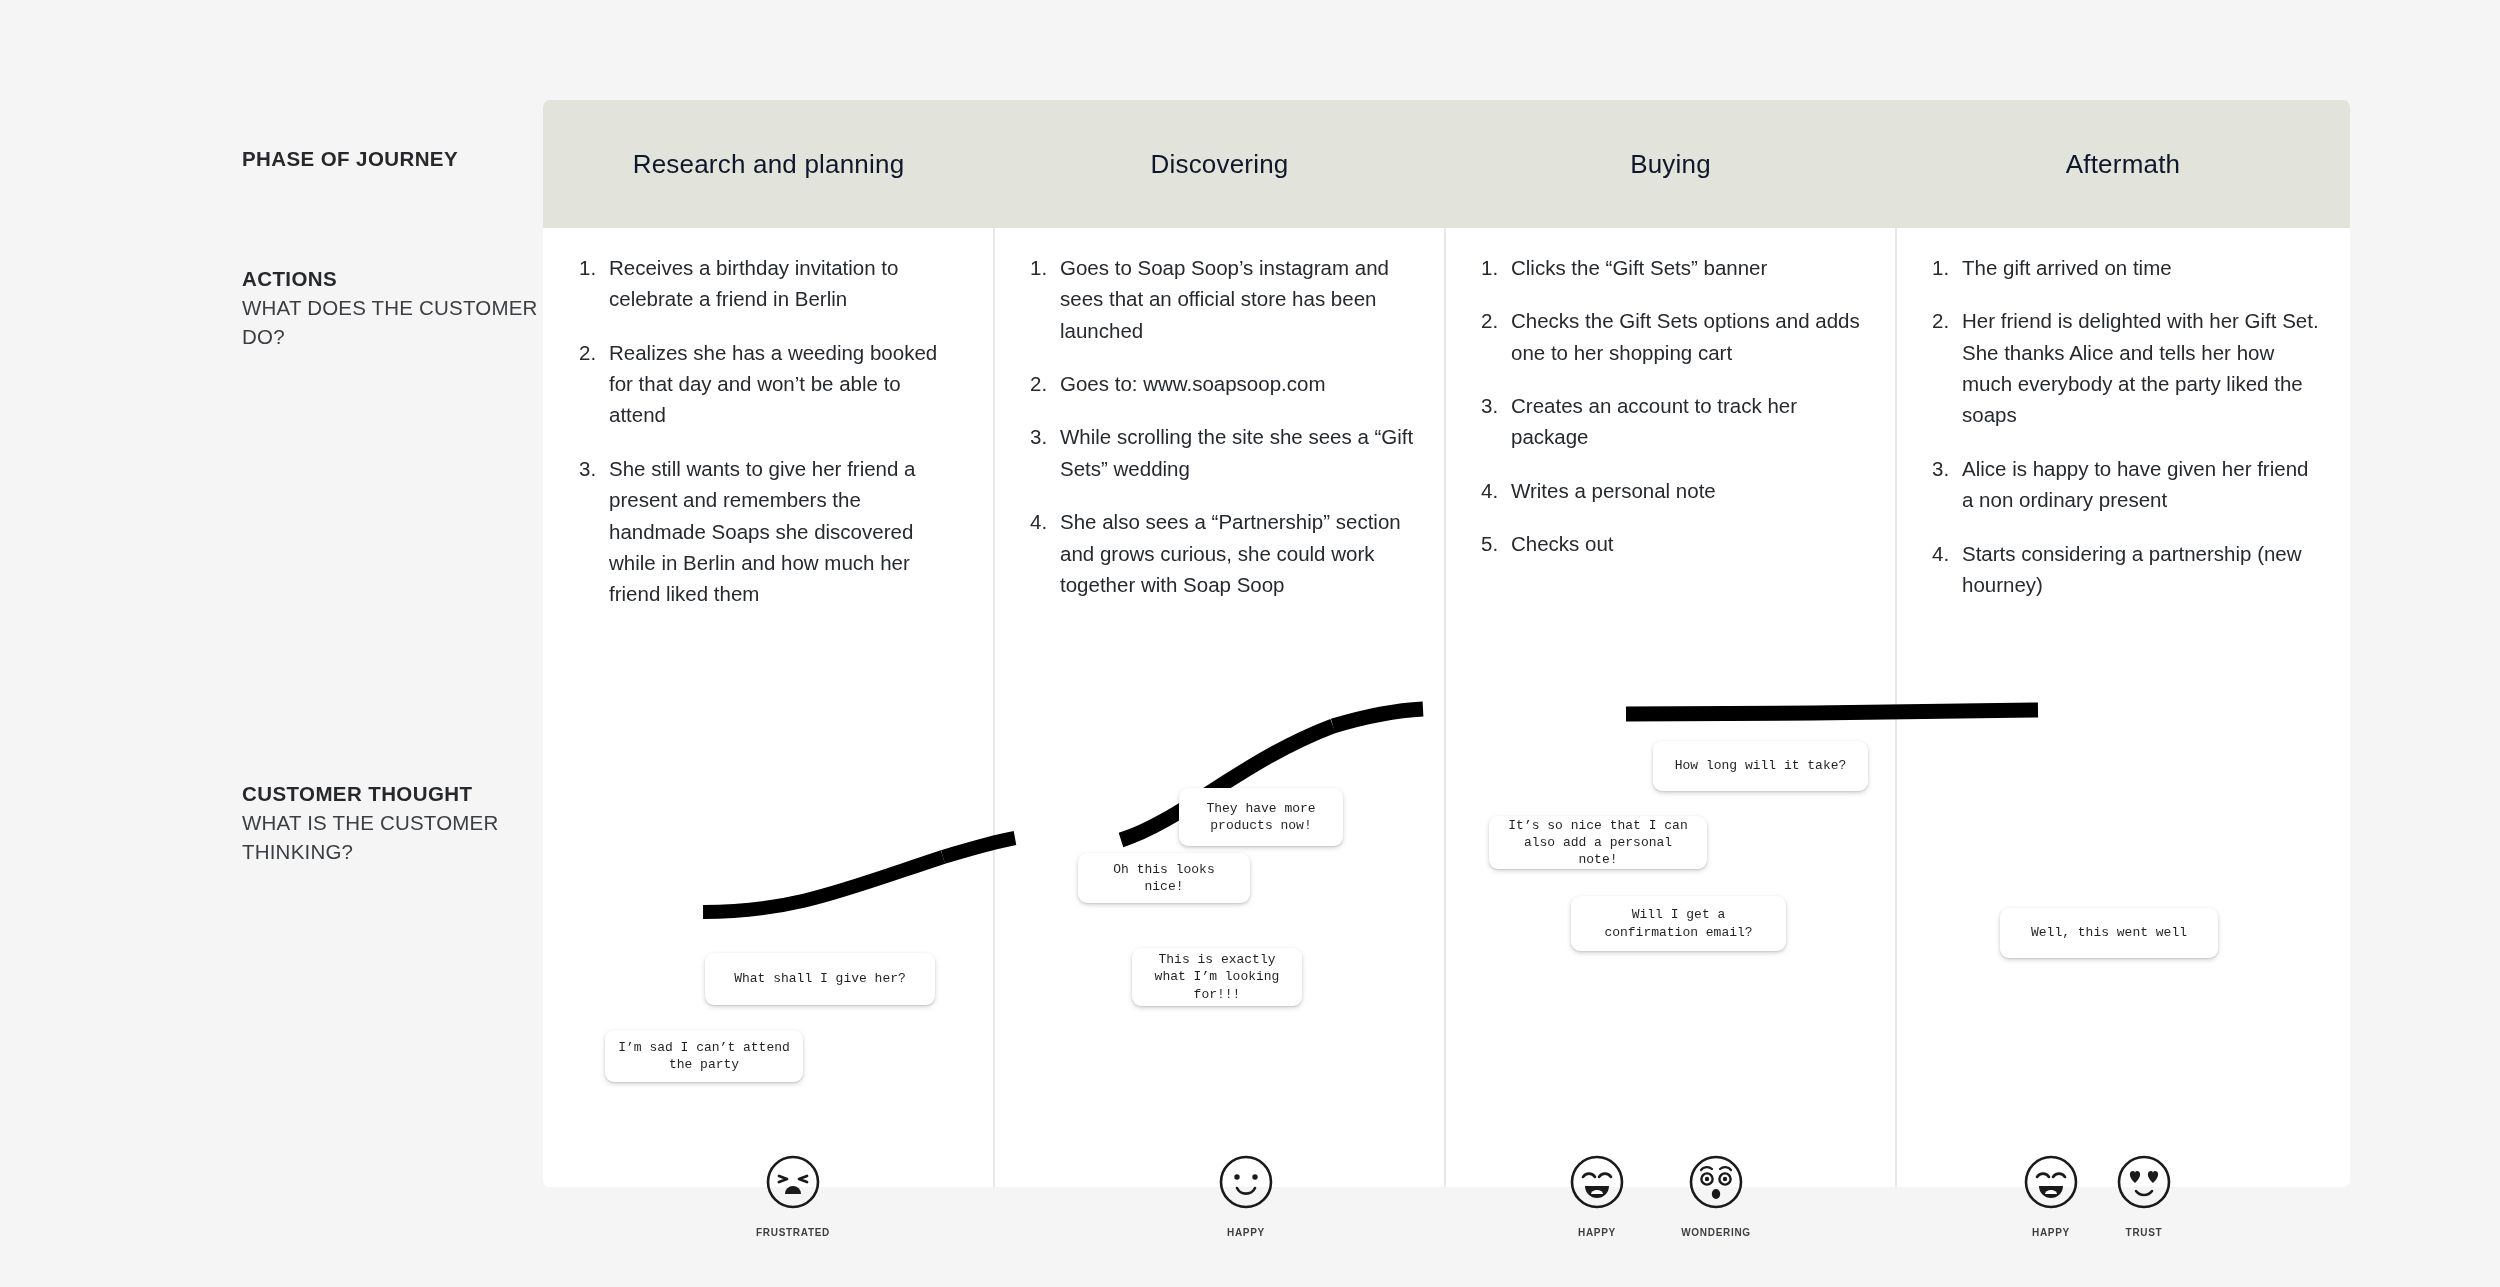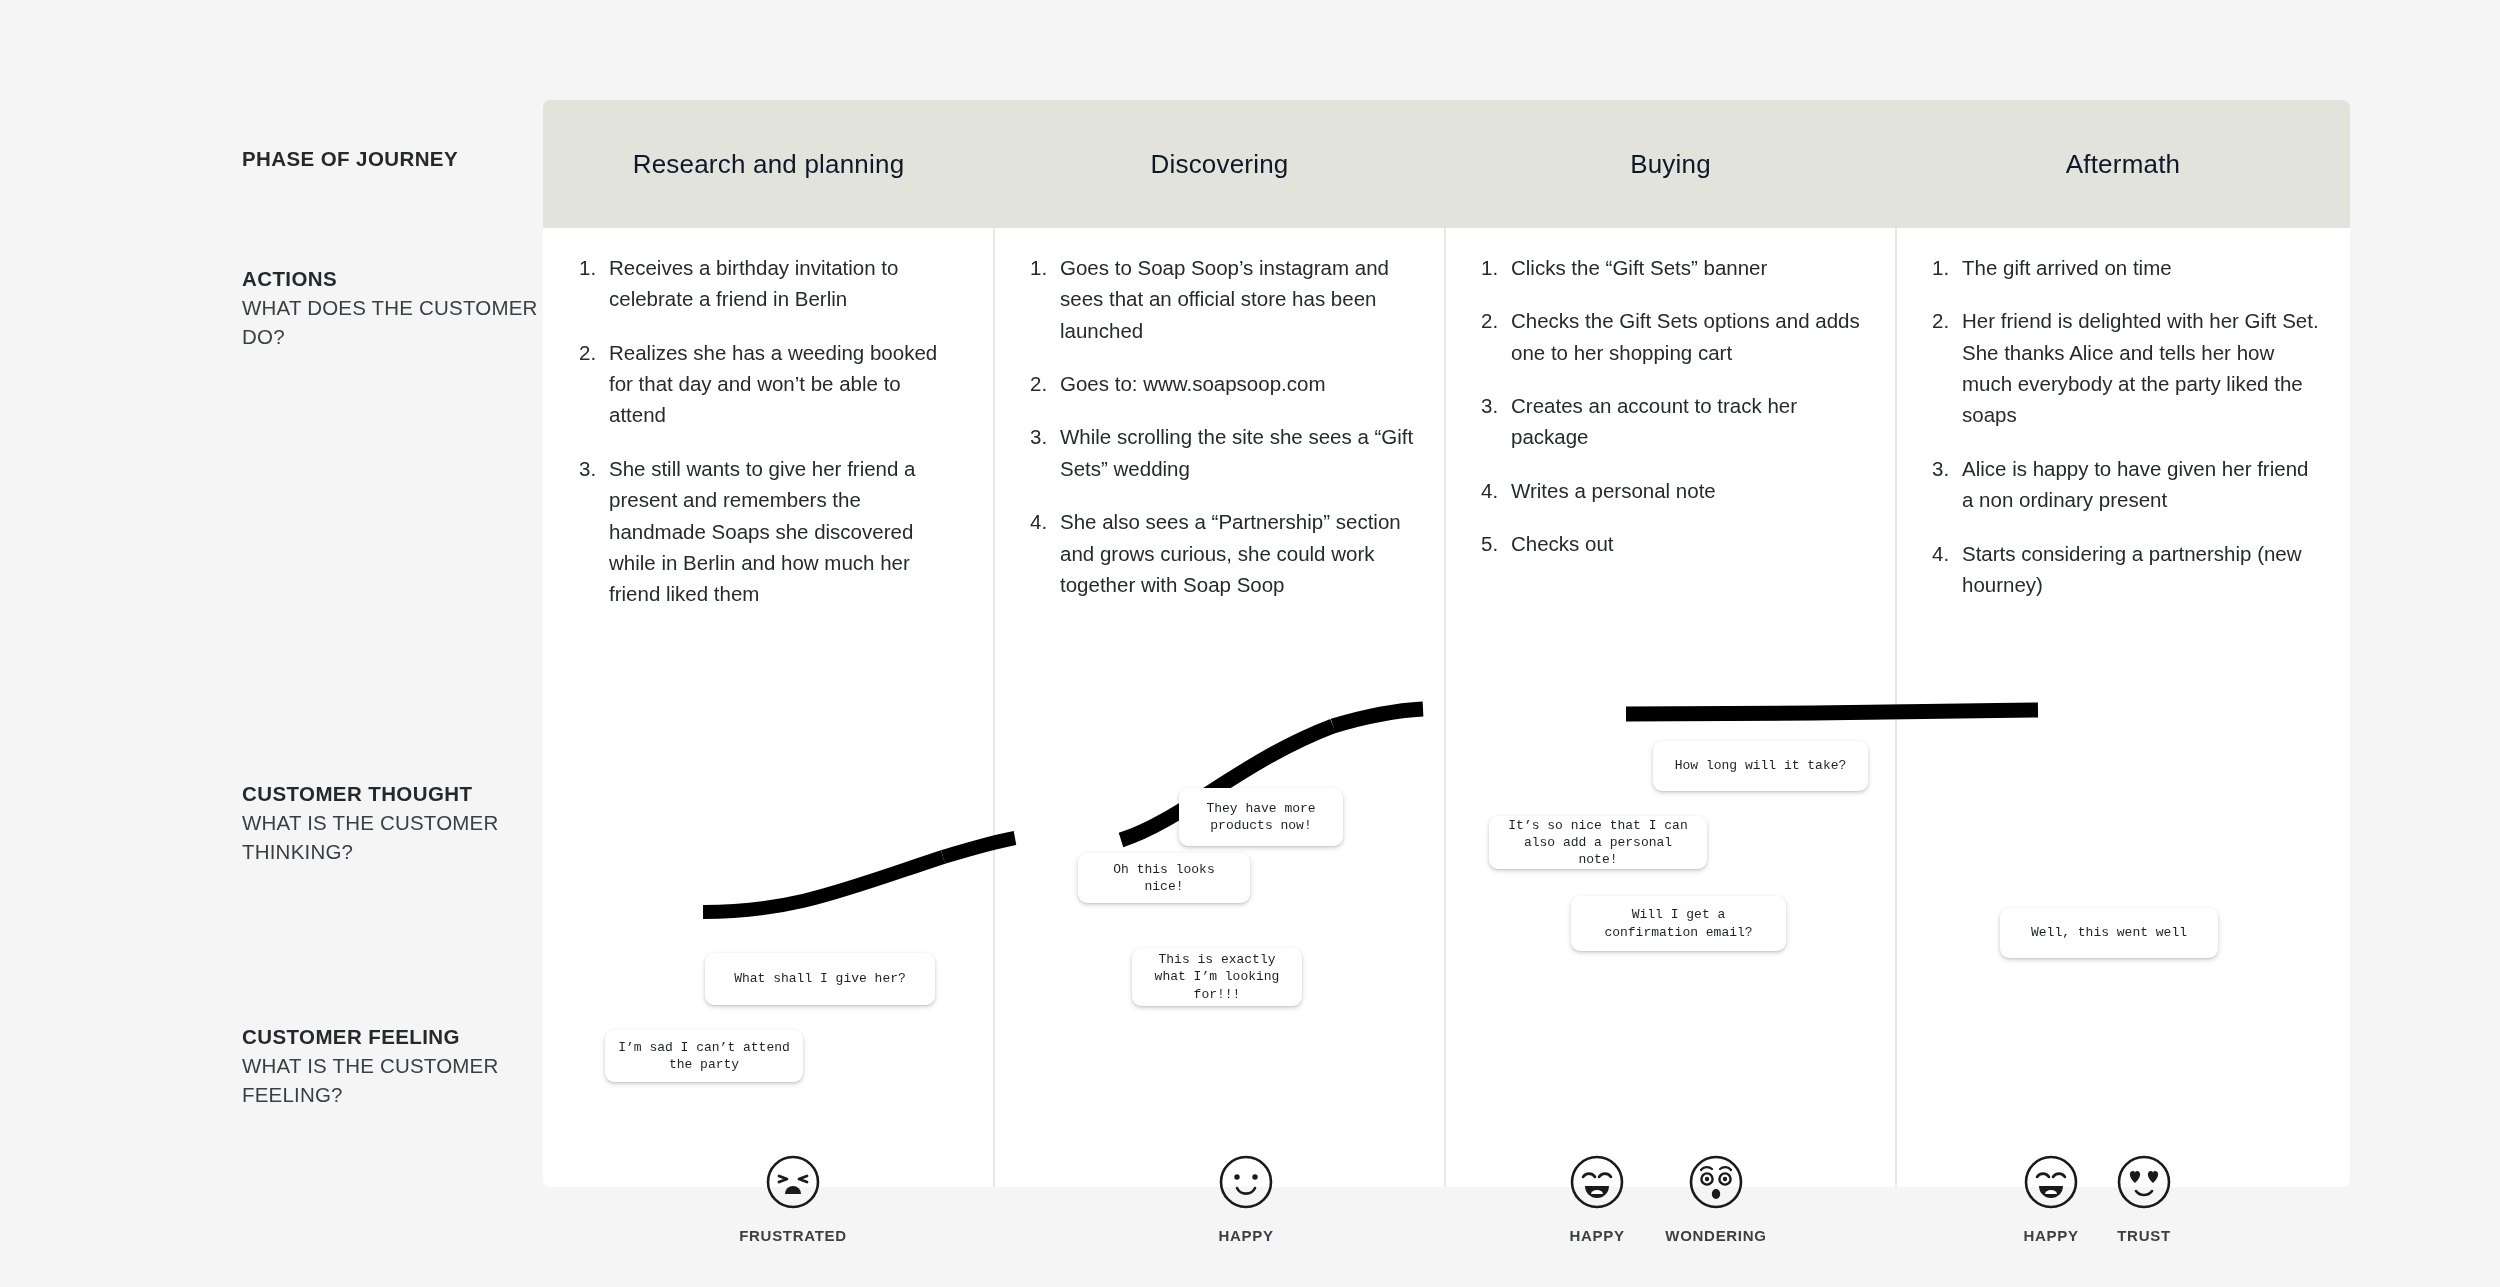--- a/index.html
+++ b/index.html
@@ -140,21 +140,21 @@
 
   
   .feeling {
     position: absolute;
     width: 120px;
     text-align: center;
   }
   .feeling svg { display: block; margin: 0 auto; }
   .feeling .fname {
     margin-top: 17px;
-    font-size: 15px;
+    font-size: 10px;
     font-weight: bold;
     letter-spacing: 0.7px;
     color: #3C3F43;
   }
 </style>
 </head>
 <body>
 
 <div id="stage">
 
@@ -162,24 +162,20 @@
     <div class="title">PHASE OF JOURNEY</div>
   </div>
   <div class="row-label" id="label-actions">
     <div class="title">ACTIONS</div>
     <div class="sub">WHAT DOES THE CUSTOMER DO?</div>
   </div>
   <div class="row-label" id="label-thought">
     <div class="title">CUSTOMER THOUGHT</div>
     <div class="sub">WHAT IS THE CUSTOMER THINKING?</div>
   </div>
-  <div class="row-label" id="label-feeling">
-    <div class="title">CUSTOMER FEELING</div>
-    <div class="sub">WHAT IS THE CUSTOMER FEELING?</div>
-  </div>
 
   <div id="board">
 
     <div id="phase-band"></div>
 
     <div class="phase-head" style="left:0px;width:451px;">
         <span>Research and planning</span>
       </div>
     <div class="phase-head" style="left:902px;width:451px;">
         <span>Buying</span>

